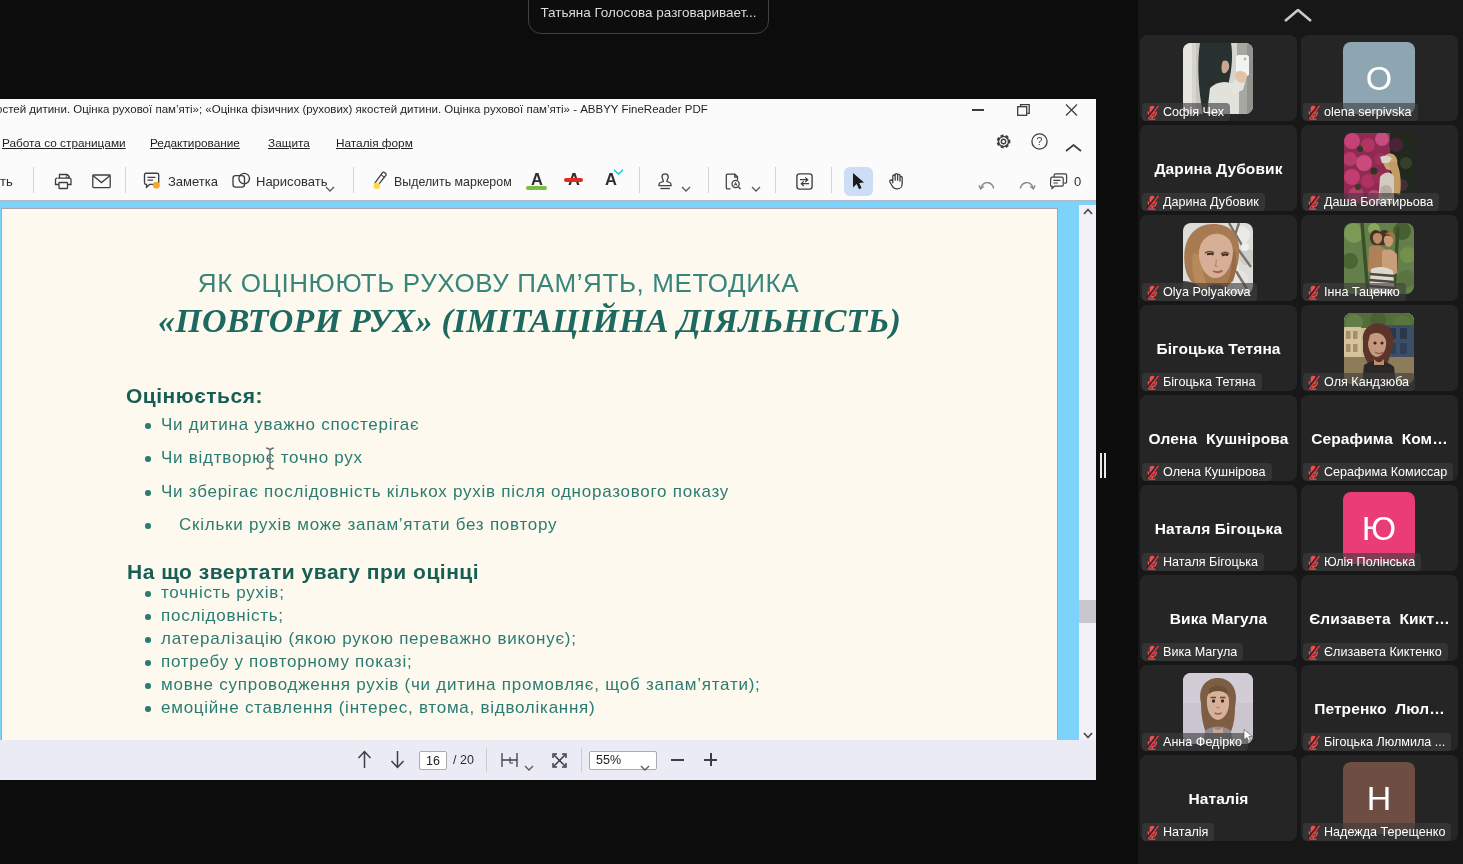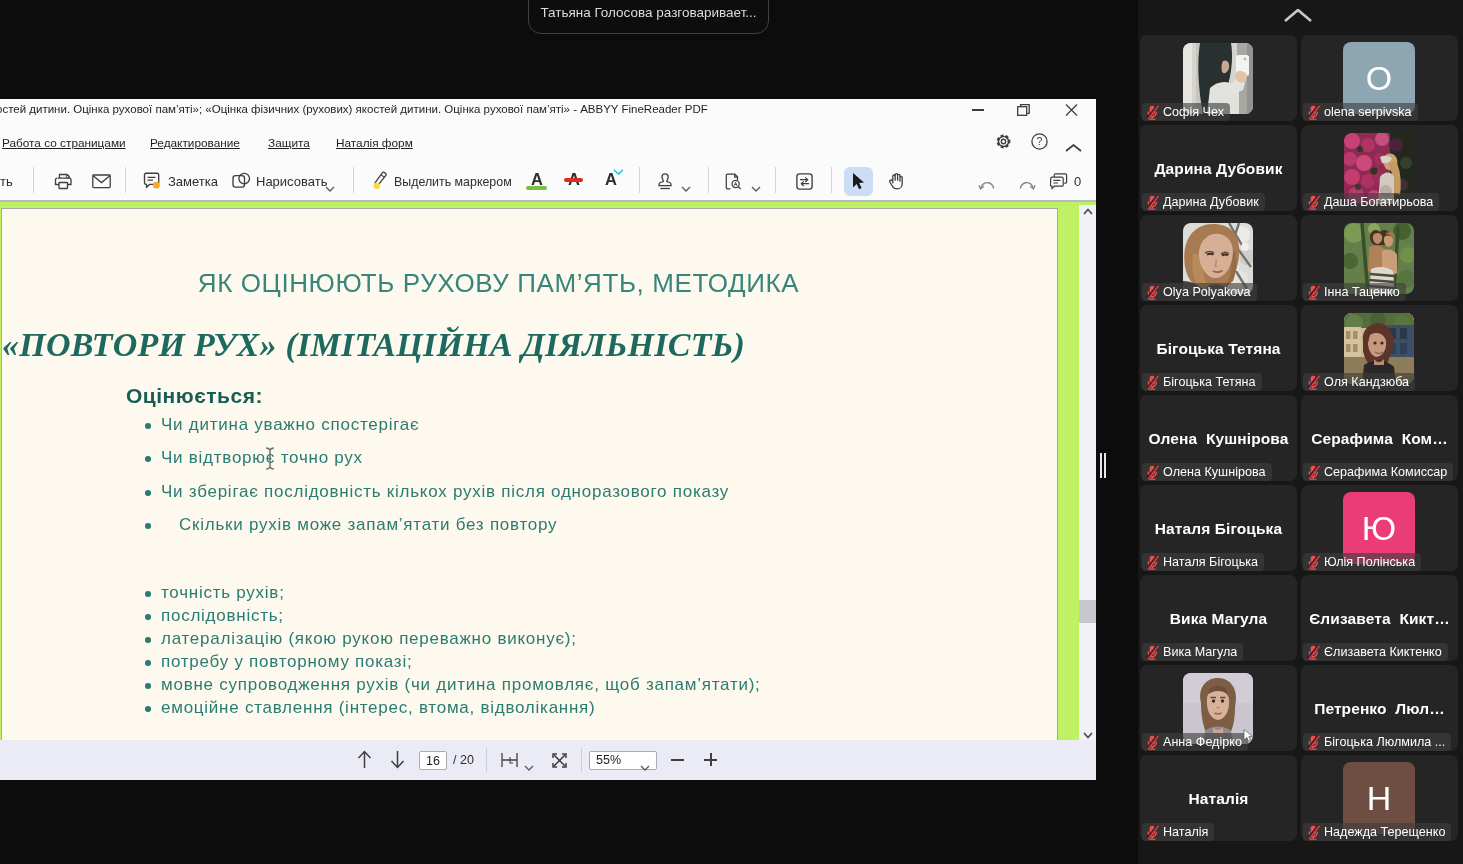--- a/index.html
+++ b/index.html
@@ -5,29 +5,29 @@
 html,body { width:1463px; height:864px; overflow:hidden; background:#0c0c0c;
   font-family:"Liberation Sans", sans-serif; }
 .abs { position:absolute; }
 #notif { position:absolute; left:528px; top:-14px; width:241px; height:48px;
   background:#0d0d0d; border:1px solid #414141; border-radius:13px;
   color:#dcdcdc; font-size:13.5px; text-align:center; line-height:52px; }
 #win { position:absolute; left:0; top:99px; width:1096px; height:681px; background:#fbfbfc; }
 #titletext { position:absolute; left:-4px; top:4px; font-size:11.5px; color:#1f1f1f; white-space:nowrap; }
 .menu { position:absolute; top:37px; font-size:11.8px; color:#1e1e1e;text-decoration:underline; }
 #docarea { position:absolute; left:0; top:101px; width:1096px; height:540px;
-  background:#bef264; border-top:2.5px solid #b4bac8; }
+  background:#7dd3fc; border-top:2.5px solid #b4bac8; }
 #page { position:absolute; left:1px; top:6px; width:1057px; height:533px;
   background:#fdf9ee; border:1px solid #a8a8ab; border-bottom:none; }
 #vscroll { position:absolute; right:0px; top:3px; width:17px; height:537px; background:#f2f1f6; }
 #btmbar { position:absolute; left:0; top:641px; width:1096px; height:40px; background:#eaebf4; }
 .sl { position:absolute; white-space:nowrap; }
 .t1 { left:-31px; width:100%; text-align:center; font-size:26px; letter-spacing:0.6px; color:#37857b; }
-.t2 { width:100%; font-family:"Liberation Serif", serif; font-style:italic;
-      font-weight:bold; font-size:34px; color:#1d695f; letter-spacing:0.25px;margin-top:24px; }
+.t2 { width:100%; text-align:center; font-family:"Liberation Serif", serif; font-style:italic;
+      font-weight:bold; font-size:34px; color:#1d695f; letter-spacing:0.25px; }
 .hd { font-size:21px; font-weight:bold; color:#175e54; letter-spacing:0.5px; }
 .bl { font-size:17px; color:#2a7c72; letter-spacing:0.75px; }
 .dot { position:absolute; width:5.5px; height:5.5px; border-radius:50%; background:#2a7c72; }
 #panel { position:absolute; left:1138px; top:0; width:325px; height:864px; background:#171717; }
 .tile { position:absolute; width:157px; height:86px; background:#252525; border-radius:7px; }
 .ph { position:absolute; left:43px; top:8px; width:70px; height:71px; border-radius:8px;
   overflow:hidden; }
 .ph svg { display:block; }
 .av { position:absolute; left:42px; top:7px; width:72px; height:72px; border-radius:8px;
   color:#fff; font-size:34px; text-align:center; line-height:72px; }
@@ -186,20 +186,21 @@
         <div class="sl t2" style="left:0px;top:93px">«ПОВТОРИ РУХ» (ІМІТАЦІЙНА ДІЯЛЬНІСТЬ)</div>
         <div class="sl hd" style="left:124px;top:175px">Оцінюється:</div>
         <div class="sl bl" style="left:159px;top:206px">Чи дитина уважно спостерігає</div>
         <div class="dot" style="left:143px;top:214px"></div>
         <div class="sl bl" style="left:159px;top:239px">Чи відтворює точно рух</div>
         <div class="dot" style="left:143px;top:247px"></div>
         <div class="sl bl" style="left:159px;top:273px">Чи зберігає послідовність кількох рухів після одноразового показу</div>
         <div class="dot" style="left:143px;top:281px"></div>
         <div class="sl bl" style="left:177px;top:306px">Скільки рухів може запам’ятати без повтору</div>
         <div class="dot" style="left:143px;top:314px"></div>
+        <div class="sl hd" style="left:125px;top:351px">На що звертати увагу при оцінці</div>
         <div class="sl bl" style="left:159px;top:374px">точність рухів;</div>
         <div class="dot" style="left:143px;top:382px"></div>
         <div class="sl bl" style="left:159px;top:397px">послідовність;</div>
         <div class="dot" style="left:143px;top:405px"></div>
         <div class="sl bl" style="left:159px;top:420px">латералізацію (якою рукою переважно виконує);</div>
         <div class="dot" style="left:143px;top:428px"></div>
         <div class="sl bl" style="left:159px;top:443px">потребу у повторному показі;</div>
         <div class="dot" style="left:143px;top:451px"></div>
         <div class="sl bl" style="left:159px;top:466px">мовне супроводження рухів (чи дитина промовляє, щоб запам’ятати);</div>
         <div class="dot" style="left:143px;top:474px"></div>

